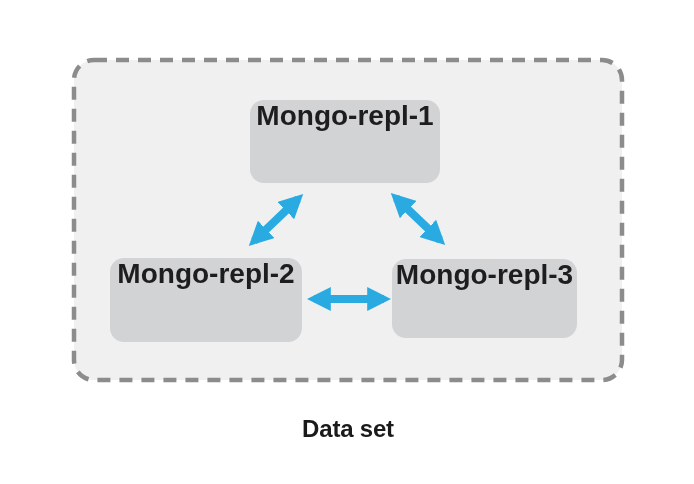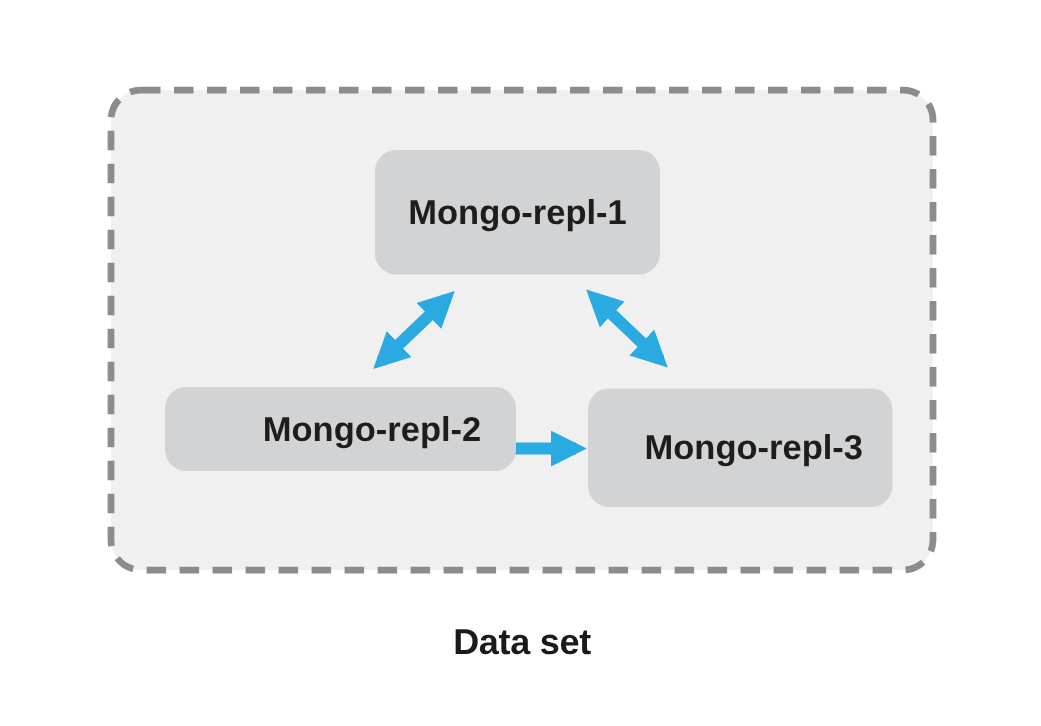--- a/index.html
+++ b/index.html
@@ -31,32 +31,32 @@
   .arrow {
     stroke: var(--arrow, #29abe2);
     stroke-width: 8;
   }
   .arrowhead {
     fill: var(--arrow, #29abe2);
   }
   .node {
     position: absolute;
     display: flex;
-    align-items: center;
+    align-items: flex-start;
     justify-content: center;
     background: var(--node-fill, #d2d3d5);
     border-radius: 14px;
     color: var(--node-text, #1d1d1d);
-    font-size: 23px;
+    font-size: 28px;
     font-weight: 700;
     white-space: nowrap;
   }
   .node-1 { left: 250px; top: 100px; width: 190px; height: 83px; }
-  .node-2 { left: 110px; top: 258px; width: 192px; height: 56px; padding-left: 42px; }
-  .node-3 { left: 392px; top: 259px; width: 185px; height: 79px; padding-left: 18px; }
+  .node-2 { left: 110px; top: 258px; width: 192px; height: 84px; }
+  .node-3 { left: 392px; top: 259px; width: 185px; height: 79px; }
   .dataset-label {
     position: absolute;
     left: 72px;
     top: 395px;
     width: 552px;
     text-align: center;
     color: var(--label-text, #1a1a1a);
     font-size: 24px;
     font-weight: 700;
     letter-spacing: -0.2px;

